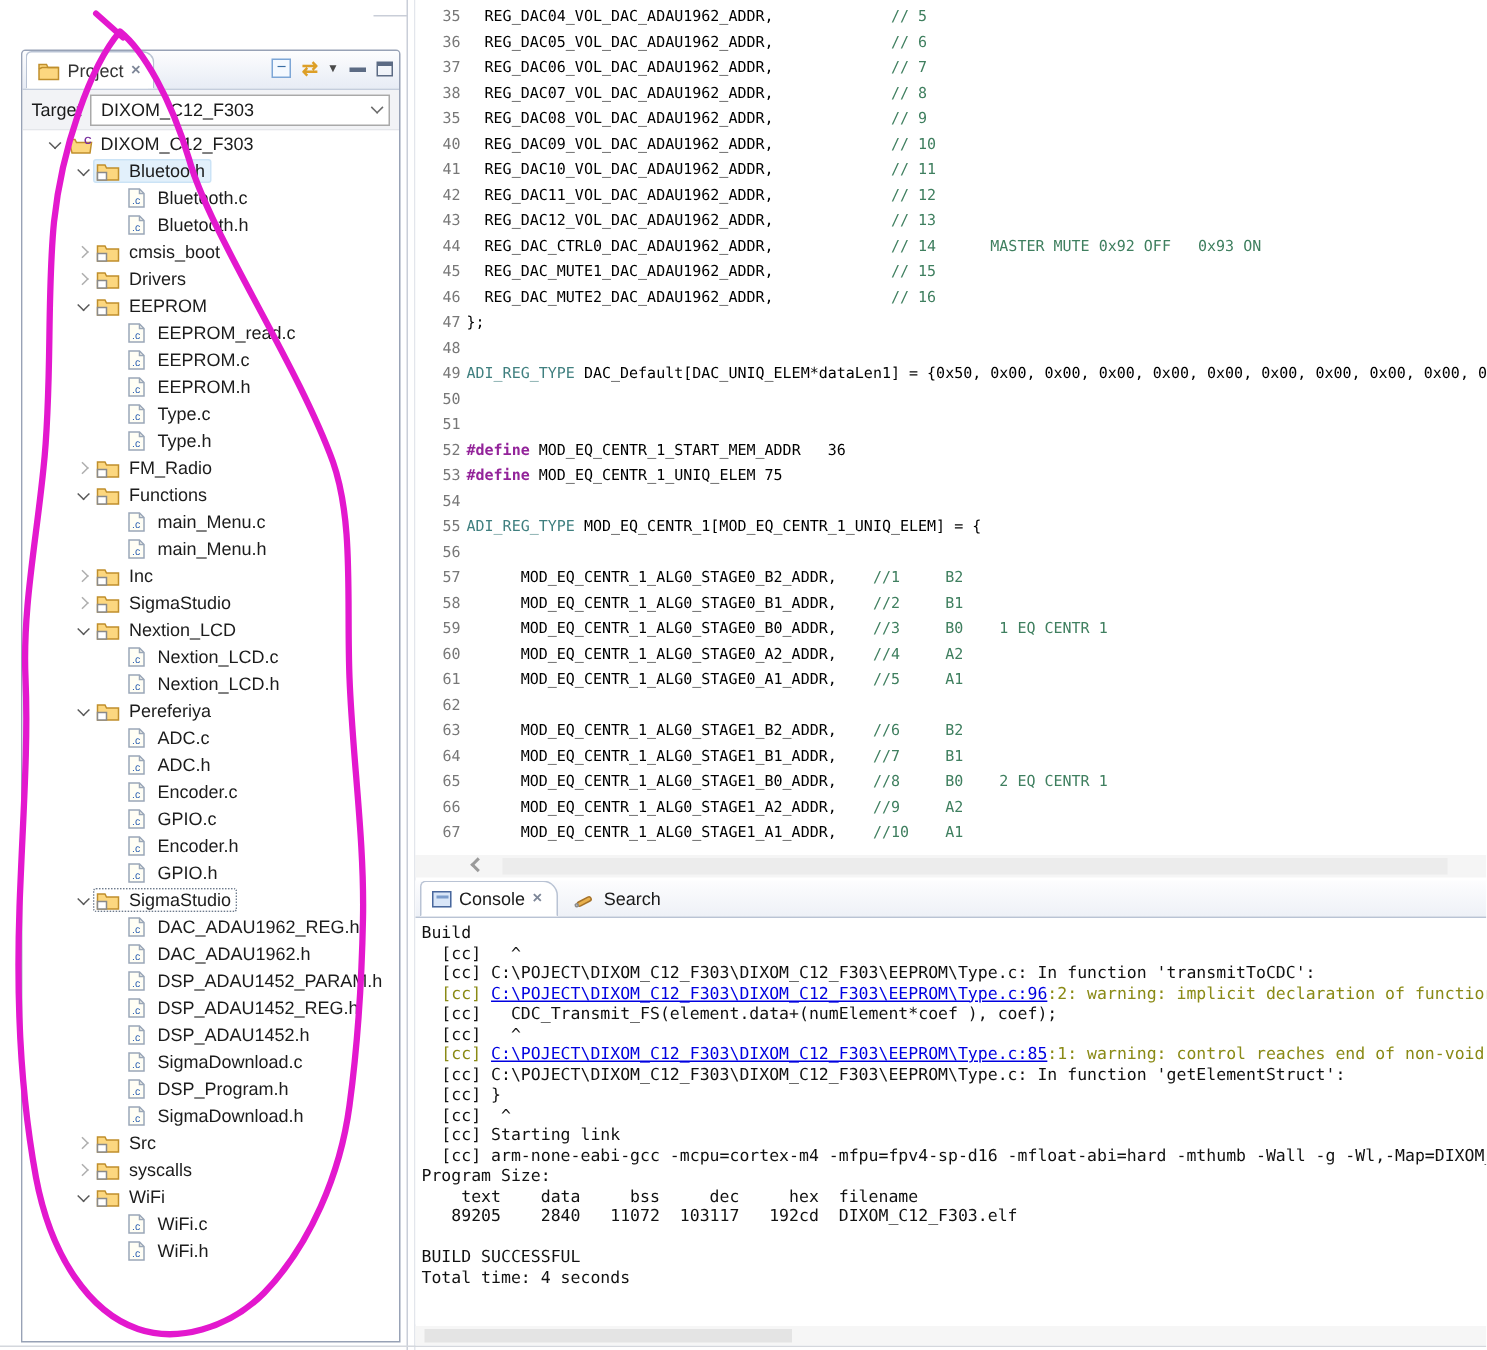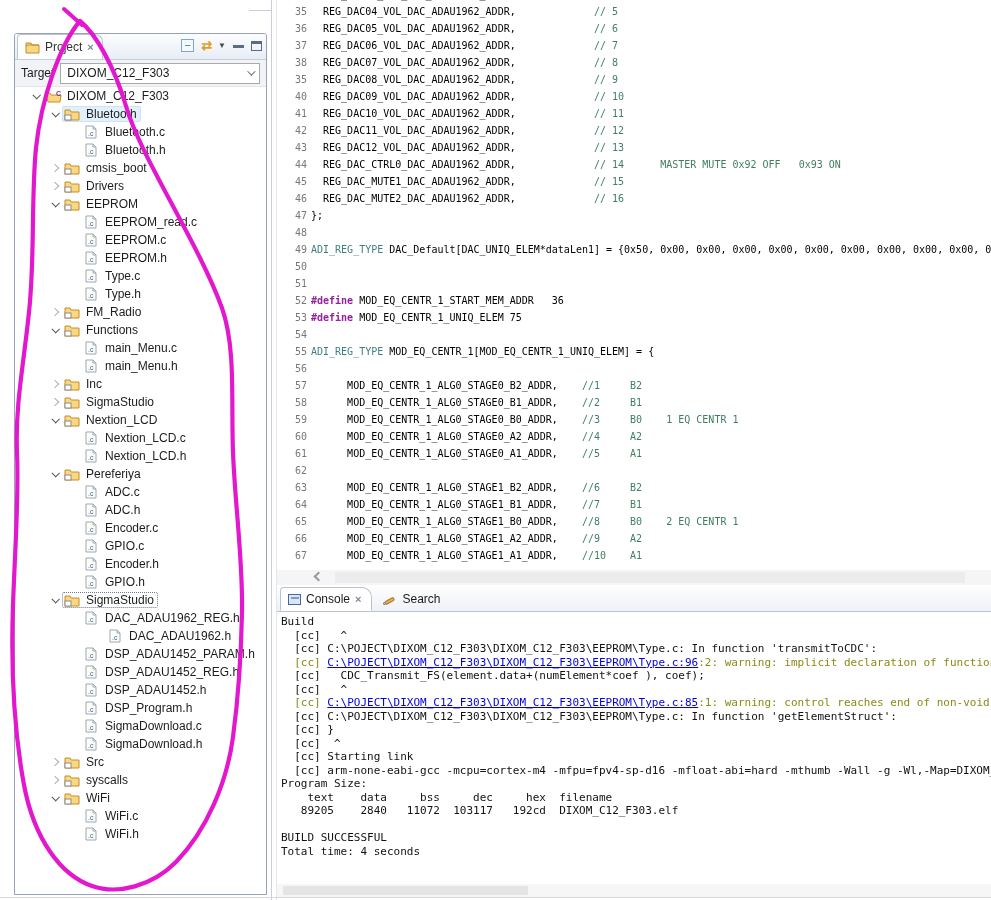--- a/index.html
+++ b/index.html
@@ -531,21 +531,21 @@
             <span class="ticon">
               <svg width="12" height="14" viewBox="0 0 12 14">
                 <path d="M1 1 L8 1 L11 4 L11 13 L1 13 Z" fill="#fffef5" stroke="#9aa7b8"></path>
                 <path d="M8 1 L8 4 L11 4" fill="none" stroke="#9aa7b8"></path>
                 <text x="3" y="11" font-size="7" font-family="sans-serif" fill="#2b5fb0">.c</text>
               </svg>
             </span>
             <span class="tlabel">DAC_ADAU1962_REG.h</span>
           </span>
         </div>
-        <div class="tree-row" style="padding-left: 76px;">
+        <div class="tree-row" style="padding-left: 52px;">
           <span class="twisty"></span>
           <span class="tlabel-wrap">
             <span class="ticon">
               <svg width="12" height="14" viewBox="0 0 12 14">
                 <path d="M1 1 L8 1 L11 4 L11 13 L1 13 Z" fill="#fffef5" stroke="#9aa7b8"></path>
                 <path d="M8 1 L8 4 L11 4" fill="none" stroke="#9aa7b8"></path>
                 <text x="3" y="11" font-size="7" font-family="sans-serif" fill="#2b5fb0">.c</text>
               </svg>
             </span>
             <span class="tlabel">DAC_ADAU1962.h</span>
@@ -593,34 +593,34 @@
         <div class="tree-row" style="padding-left: 52px;">
           <span class="twisty"></span>
           <span class="tlabel-wrap">
             <span class="ticon">
               <svg width="12" height="14" viewBox="0 0 12 14">
                 <path d="M1 1 L8 1 L11 4 L11 13 L1 13 Z" fill="#fffef5" stroke="#9aa7b8"></path>
                 <path d="M8 1 L8 4 L11 4" fill="none" stroke="#9aa7b8"></path>
                 <text x="3" y="11" font-size="7" font-family="sans-serif" fill="#2b5fb0">.c</text>
               </svg>
             </span>
+            <span class="tlabel">SigmaDownload.c</span>
+          </span>
+        </div>
+        <div class="tree-row" style="padding-left: 52px;">
+          <span class="twisty"></span>
+          <span class="tlabel-wrap">
+            <span class="ticon">
+              <svg width="12" height="14" viewBox="0 0 12 14">
+                <path d="M1 1 L8 1 L11 4 L11 13 L1 13 Z" fill="#fffef5" stroke="#9aa7b8"></path>
+                <path d="M8 1 L8 4 L11 4" fill="none" stroke="#9aa7b8"></path>
+                <text x="3" y="11" font-size="7" font-family="sans-serif" fill="#2b5fb0">.c</text>
+              </svg>
+            </span>
             <span class="tlabel">DSP_Program.h</span>
-          </span>
-        </div>
-        <div class="tree-row" style="padding-left: 52px;">
-          <span class="twisty"></span>
-          <span class="tlabel-wrap">
-            <span class="ticon">
-              <svg width="12" height="14" viewBox="0 0 12 14">
-                <path d="M1 1 L8 1 L11 4 L11 13 L1 13 Z" fill="#fffef5" stroke="#9aa7b8"></path>
-                <path d="M8 1 L8 4 L11 4" fill="none" stroke="#9aa7b8"></path>
-                <text x="3" y="11" font-size="7" font-family="sans-serif" fill="#2b5fb0">.c</text>
-              </svg>
-            </span>
-            <span class="tlabel">SigmaDownload.c</span>
           </span>
         </div>
         <div class="tree-row" style="padding-left: 52px;">
           <span class="twisty"></span>
           <span class="tlabel-wrap">
             <span class="ticon">
               <svg width="12" height="14" viewBox="0 0 12 14">
                 <path d="M1 1 L8 1 L11 4 L11 13 L1 13 Z" fill="#fffef5" stroke="#9aa7b8"></path>
                 <path d="M8 1 L8 4 L11 4" fill="none" stroke="#9aa7b8"></path>
                 <text x="3" y="11" font-size="7" font-family="sans-serif" fill="#2b5fb0">.c</text>

